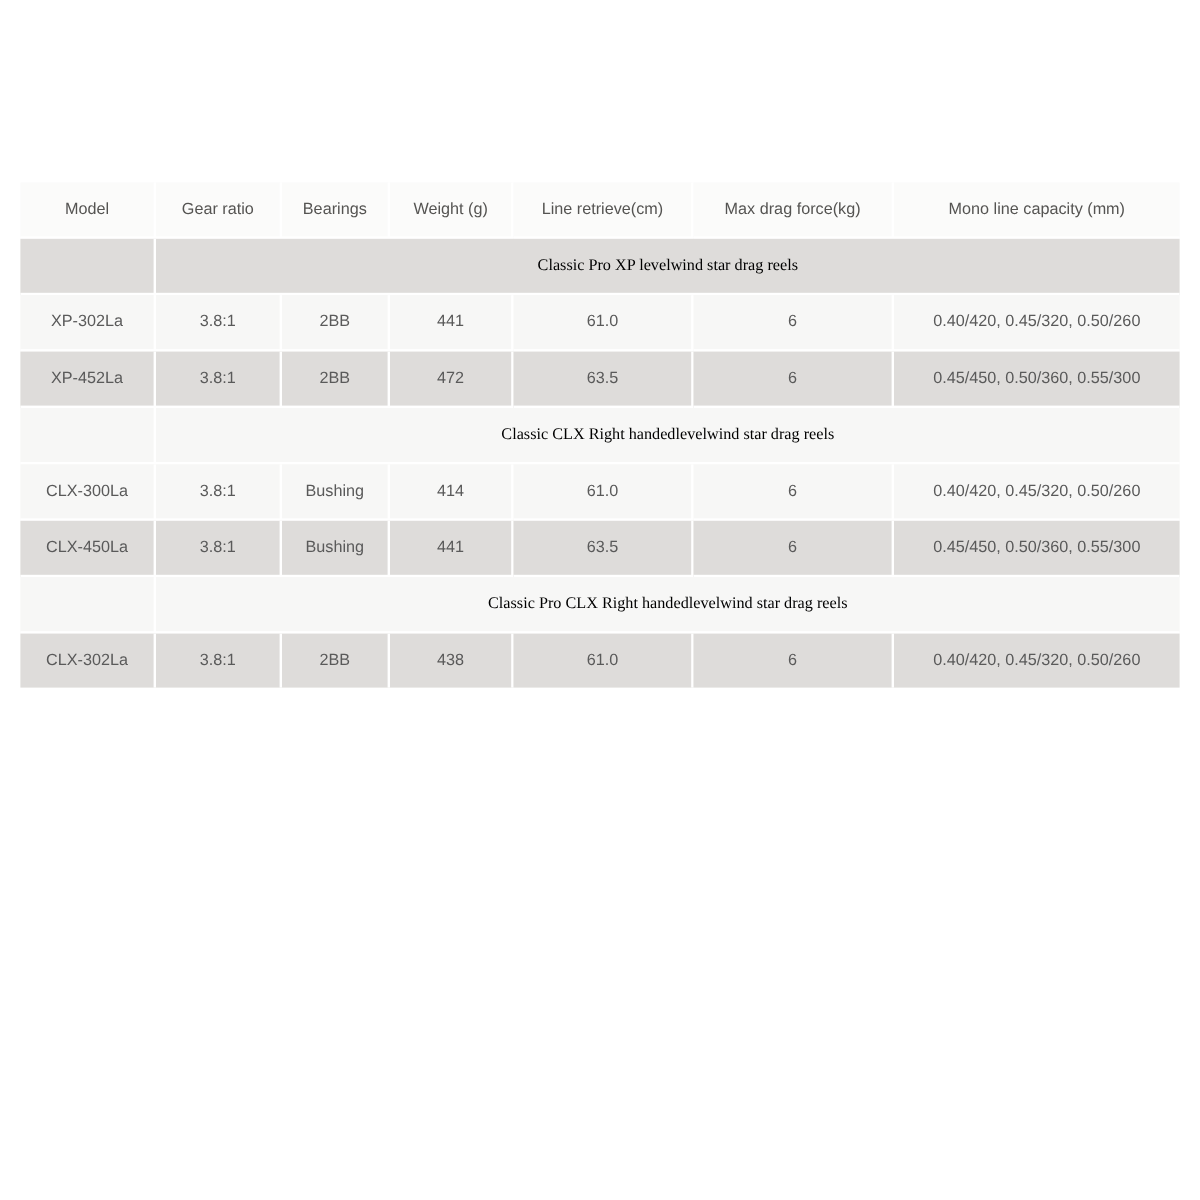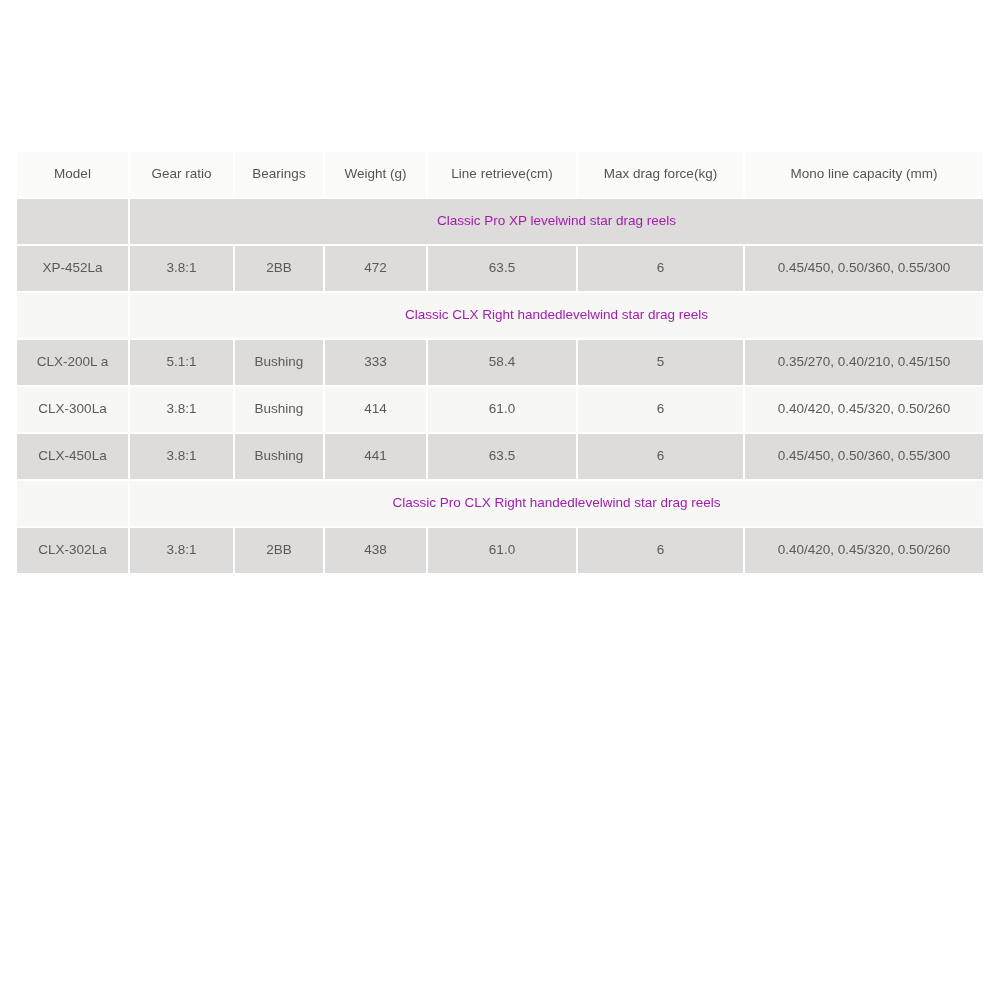--- a/index.html
+++ b/index.html
@@ -37,21 +37,22 @@
 
   
   tr.band-light td{background:#f7f7f6;}
   tr.band-dark  td{background:#dedcda;}
 
   tr.hdr td{background:#fbfbfa;color:#555452;}
 
   td.section{
     text-align:left;
     padding-left:16px;
-    color:#a21caf;
+    color:#000000;
+    font-family:Liberation Serif, serif;
   }
   td.spacer{}
 
   
   col.c0{width:113px;}
   col.c1{width:105px;}
   col.c2{width:90px;}
   col.c3{width:103px;}
   col.c4{width:150px;}
   col.c5{width:167px;}
@@ -78,41 +79,41 @@
           <td>Bearings</td>
           <td>Weight (g)</td>
           <td>Line retrieve(cm)</td>
           <td>Max drag force(kg)</td>
           <td>Mono line capacity (mm)</td>
         </tr>
         <tr class="band-dark">
           <td class="spacer"></td>
           <td class="section" colspan="6">Classic Pro XP levelwind star drag reels</td>
         </tr>
+        <tr class="band-light">
+          <td>XP-302La</td>
+          <td>3.8:1</td>
+          <td>2BB</td>
+          <td>441</td>
+          <td>61.0</td>
+          <td>6</td>
+          <td>0.40/420, 0.45/320, 0.50/260</td>
+        </tr>
         <tr class="band-dark">
           <td>XP-452La</td>
           <td>3.8:1</td>
           <td>2BB</td>
           <td>472</td>
           <td>63.5</td>
           <td>6</td>
           <td>0.45/450, 0.50/360, 0.55/300</td>
         </tr>
         <tr class="band-light">
           <td class="spacer"></td>
           <td class="section" colspan="6">Classic CLX Right handedlevelwind star drag reels</td>
-        </tr>
-        <tr class="band-dark">
-          <td>CLX-200L a</td>
-          <td>5.1:1</td>
-          <td>Bushing</td>
-          <td>333</td>
-          <td>58.4</td>
-          <td>5</td>
-          <td>0.35/270, 0.40/210, 0.45/150</td>
         </tr>
         <tr class="band-light">
           <td>CLX-300La</td>
           <td>3.8:1</td>
           <td>Bushing</td>
           <td>414</td>
           <td>61.0</td>
           <td>6</td>
           <td>0.40/420, 0.45/320, 0.50/260</td>
         </tr>

